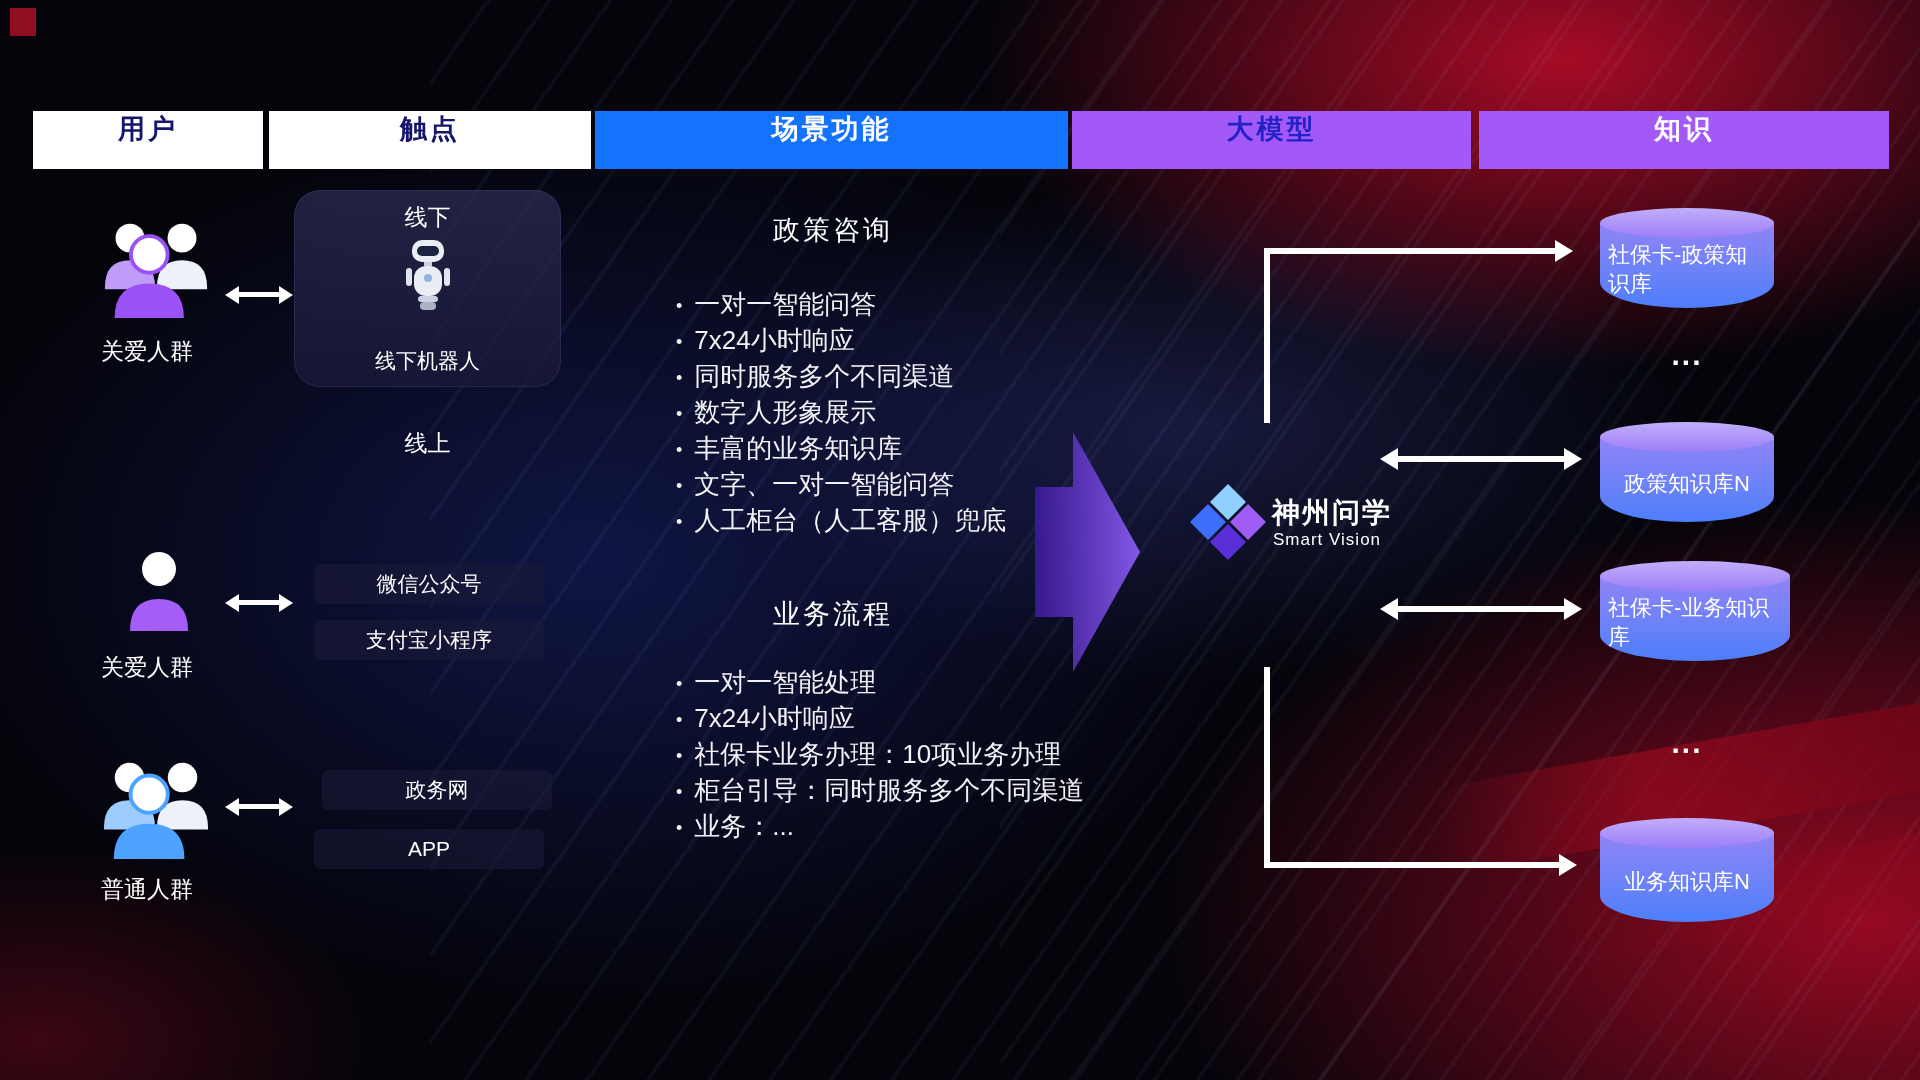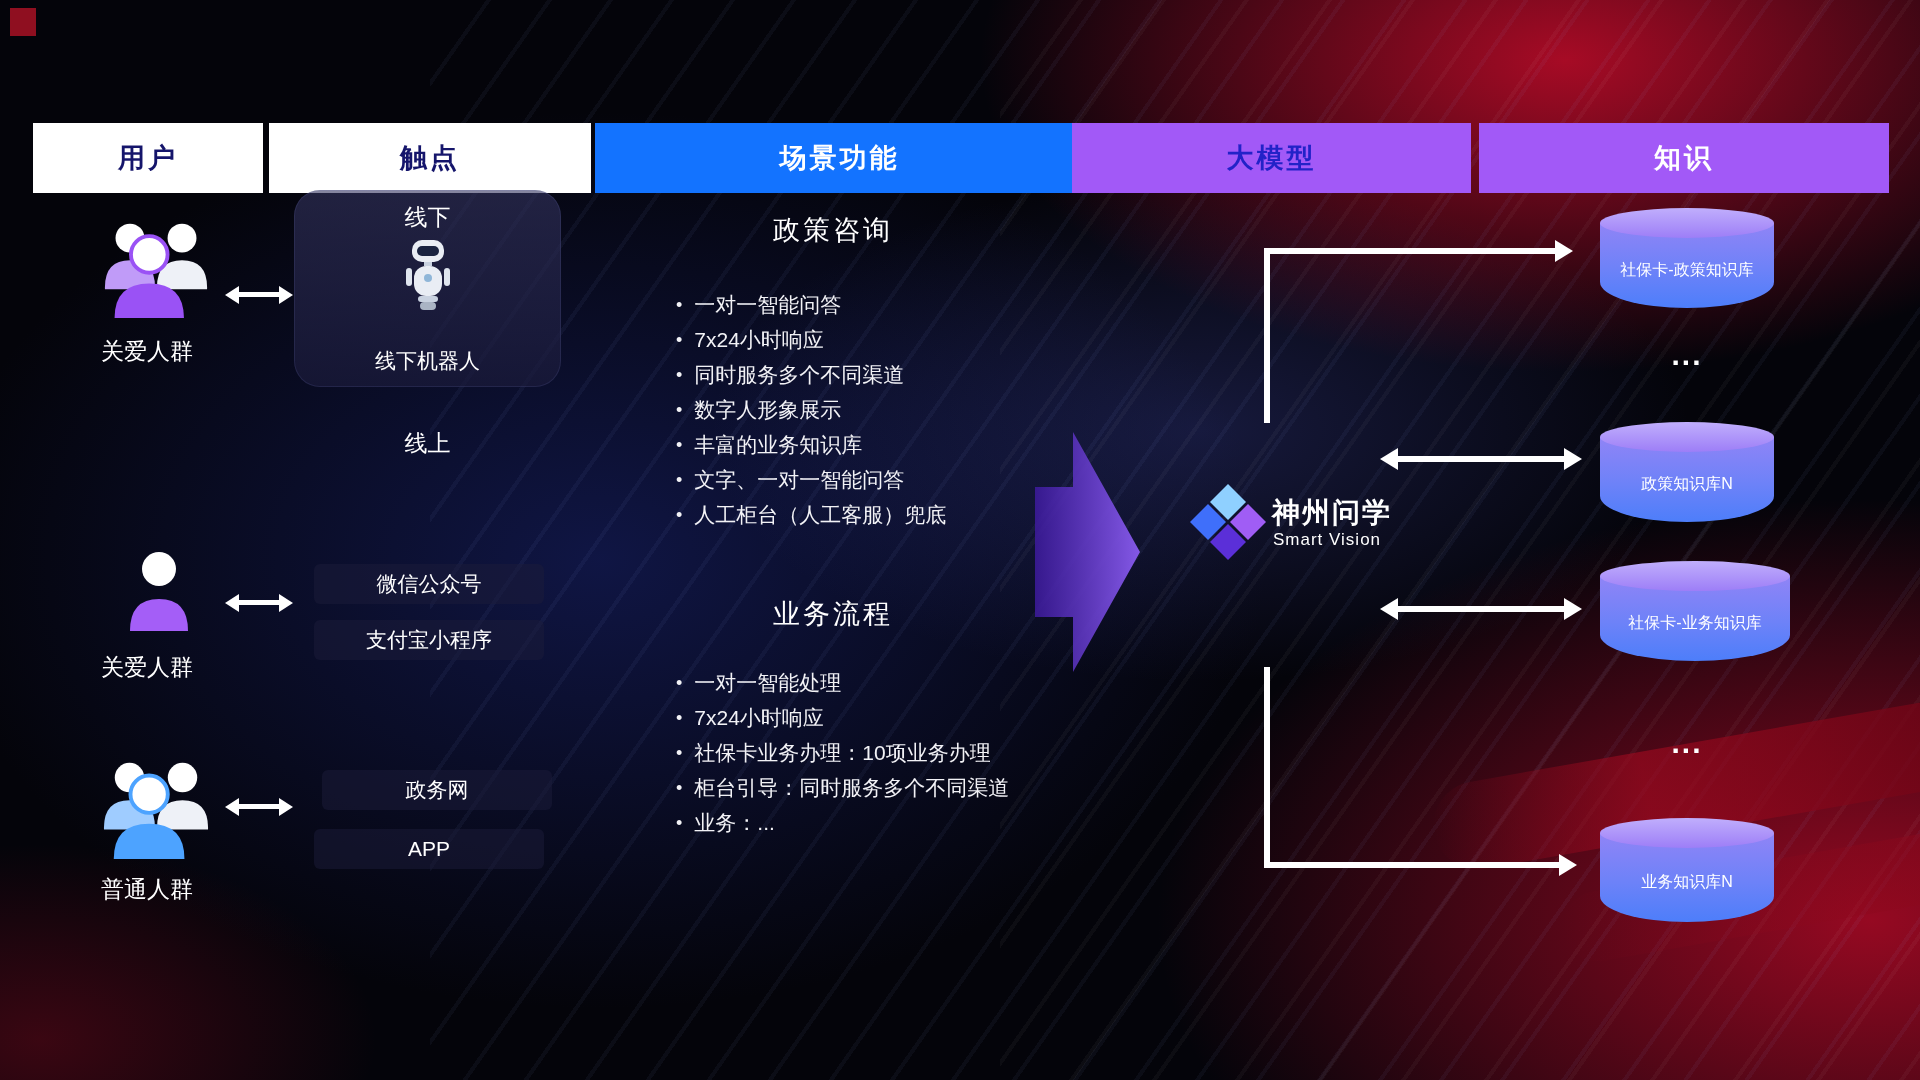--- a/index.html
+++ b/index.html
@@ -23,25 +23,25 @@
     background:repeating-linear-gradient(125deg, transparent 0 64px, rgba(255,255,255,.035) 64px 68px);
   }
   .red-band { position:absolute; border-radius:60px; transform:rotate(-10deg); }
   .band-a { left:1430px; top:742px; width:540px; height:88px;
     background:linear-gradient(90deg, rgba(150,8,30,0), rgba(165,10,32,.6) 40%, rgba(110,5,22,.8)); }
   .band-b { left:1560px; top:860px; width:430px; height:70px;
     background:linear-gradient(90deg, rgba(150,8,30,0), rgba(140,8,28,.55)); }
   .corner-chip { position:absolute; left:10px; top:8px; width:26px; height:28px; background:#8f0f20; }
 
   
-  .hdr { position:absolute; top:123px; height:70px; display:flex; align-items:center; justify-content:center;
+  .hdr { position:absolute; top:111px; height:58px; display:flex; align-items:flex-start; justify-content:center;
          font-size:27px; font-weight:bold; letter-spacing:3px; }
   .hdr-users     { left:33px;   width:230px; background:#ffffff; color:#15156b; }
   .hdr-touch     { left:269px;  width:322px; background:#ffffff; color:#15156b; }
-  .hdr-scene     { left:595px;  width:473px; background:#1373ff; color:#ffffff;padding-left:8px; }
+  .hdr-scene     { left:595px;  width:473px; background:#1373ff; color:#ffffff; }
   .hdr-model     { left:1072px; width:399px; background:#a259f7; color:#2222c8; }
   .hdr-knowledge { left:1479px; width:410px; background:#a259f7; color:#ffffff; }
 
   .txt { position:absolute; color:#fff; }
   .c-label { text-align:center; font-size:23px; }
 
   
   .icon-abs { position:absolute; }
 
   
@@ -64,39 +64,39 @@
       background:linear-gradient(180deg, rgba(52,52,96,.6), rgba(26,26,58,.7));
       box-shadow:0 0 0 1px rgba(120,130,200,.15) inset; }
   .offline-card .card-title { position:absolute; top:12px; left:0; width:100%; text-align:center; font-size:23px; }
   .offline-card .card-bottom { position:absolute; bottom:12px; left:0; width:100%; text-align:center; font-size:21px; }
   .tp-item { position:absolute; left:314px; width:230px; height:40px; line-height:40px; text-align:center;
       font-size:21px; color:#fff; background:rgba(28,28,58,.5); border-radius:6px; }
 
   
   .scene-h { position:absolute; width:300px; text-align:center; font-size:27px; letter-spacing:3px; color:#fff; }
   .scene-ul { position:absolute; left:676px; margin:0; padding:0; list-style:none; }
-  .scene-ul li { font-size:21px; line-height:21px; margin-bottom:12px; color:#f2f2f6; white-space:nowrap; }
+  .scene-ul li { font-size:26px; line-height:21px; margin-bottom:12px; color:#f2f2f6; white-space:nowrap; }
   .scene-ul li::before { content:"•"; margin-right:12px; font-size:18px; position:relative; top:-1px; }
 
   
   .big-arrow { position:absolute; left:1035px; top:432px; }
 
   
   .brand { position:absolute; left:1272px; top:494px; font-size:28px; font-weight:bold; letter-spacing:2px; }
   .brand-sub { position:absolute; left:1273px; top:530px; font-size:17px; letter-spacing:1px; }
 
   
   .cyl { position:absolute; left:1600px; width:174px; }
   .cyl .cyl-body { position:absolute; left:0; right:0; top:15px; bottom:0;
       background:linear-gradient(180deg,#9084f6 0%, #6d82f8 55%, #4d7efa 100%);
       border-radius:0 0 50% 50% / 0 0 26px 26px; }
   .cyl .cyl-top { position:absolute; left:0; right:0; top:0; height:30px; border-radius:50%;
       background:linear-gradient(180deg,#c0aefc,#9d7ef7); }
   .cyl .cyl-label { position:absolute; left:8px; right:8px; top:28px; bottom:4px; display:flex;
-      align-items:center; justify-content:center; text-align:right; font-size:16px; line-height:1.3; color:#fff; }
+      align-items:center; justify-content:center; text-align:left; font-size:22px; line-height:1.3; color:#fff; }
   .dots { position:absolute; left:1637px; width:100px; text-align:center; font-size:30px; font-weight:bold;
       letter-spacing:2px; color:#fff; }
 </style>
 </head>
 <body>
 
 <div class="stage">
 
   <div class="streaks"></div>
   <div class="streaks2"></div>

